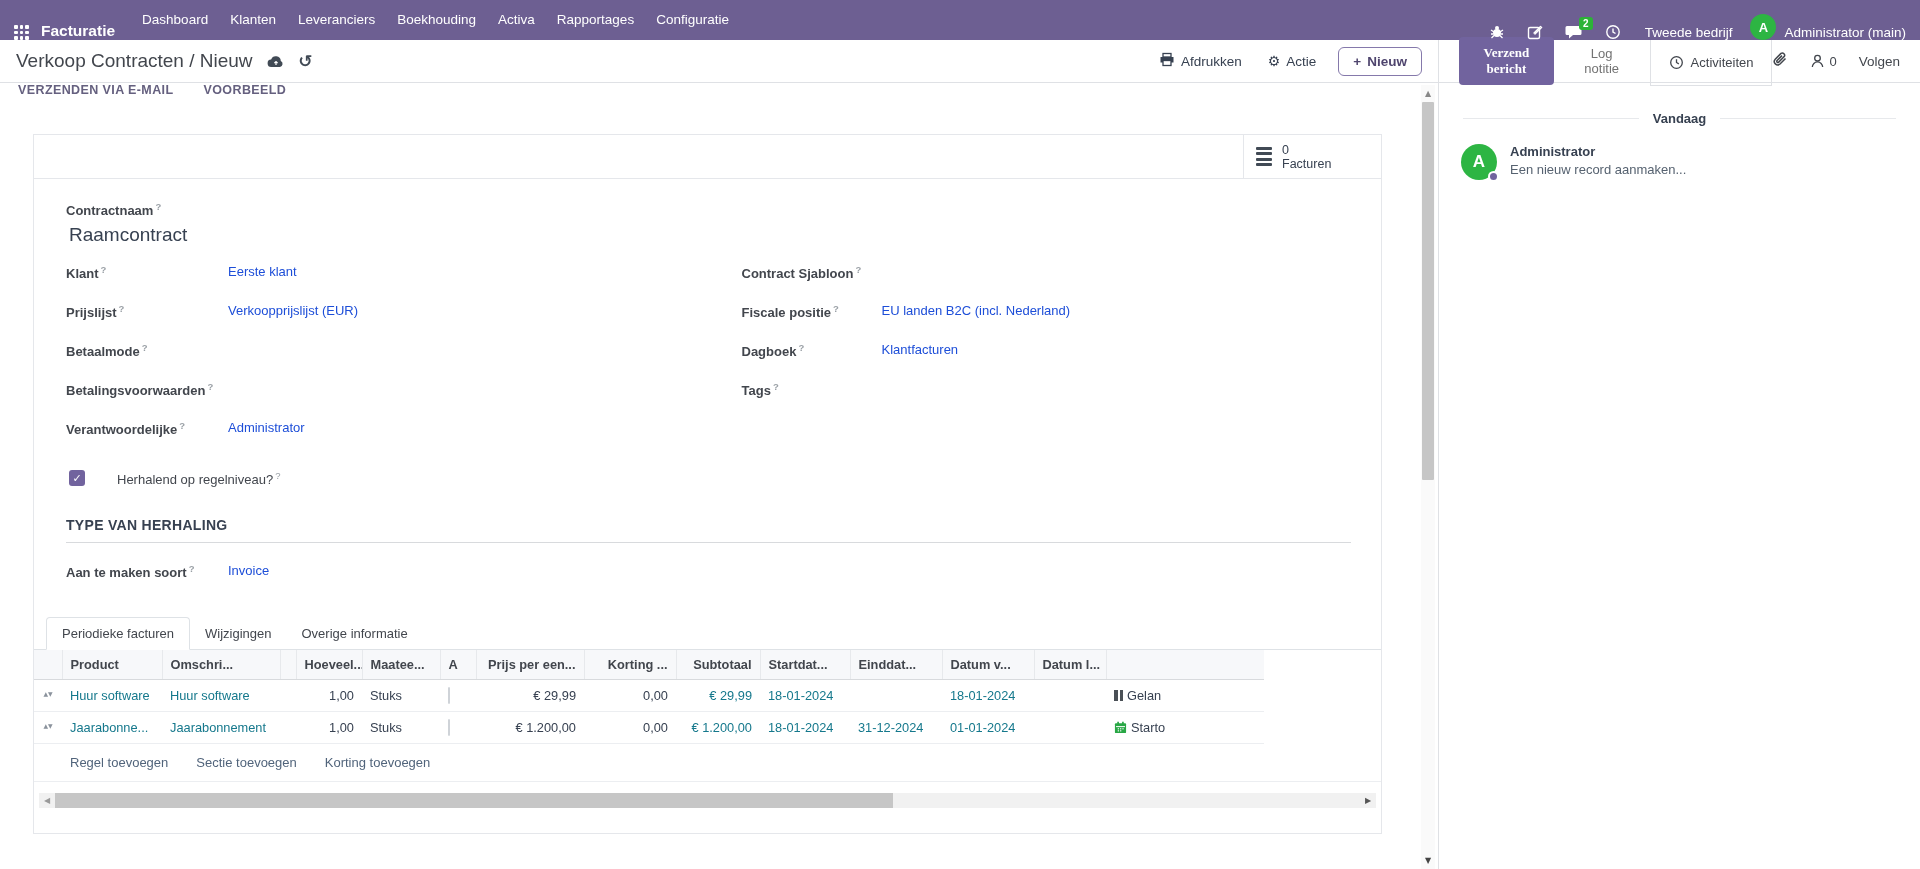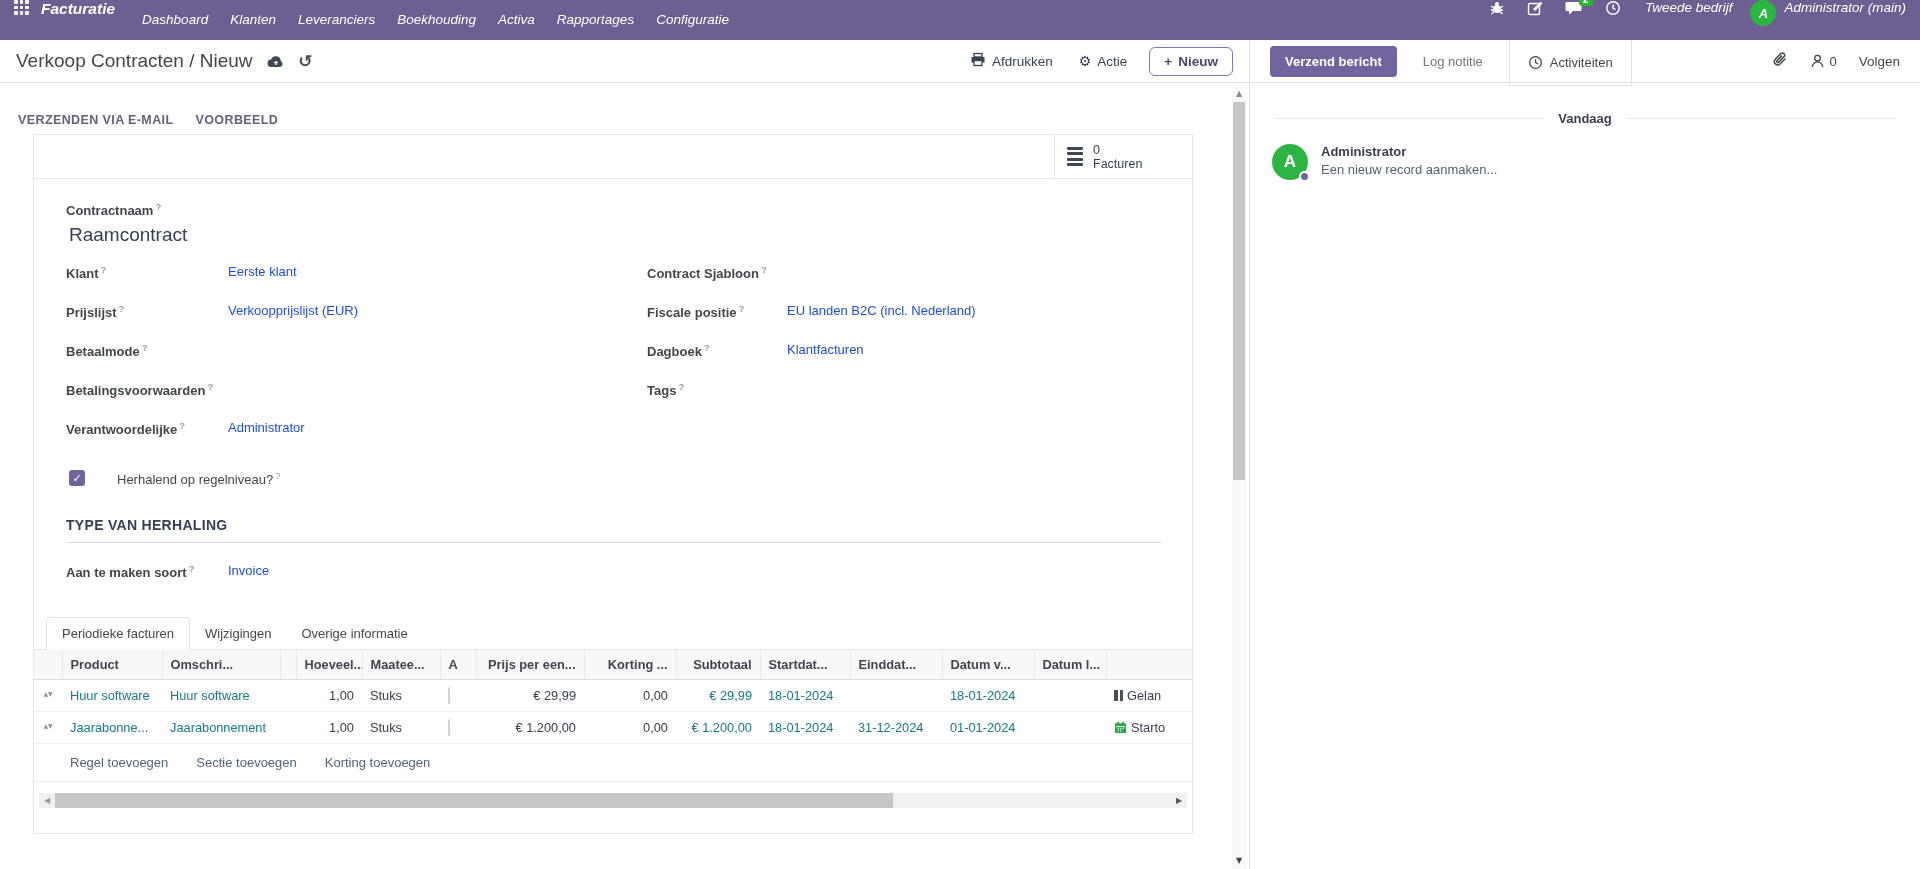--- a/index.html
+++ b/index.html
@@ -1,59 +1,59 @@
 <!DOCTYPE html>
 <html><head>
 <meta charset="utf-8">
 <style>
   * { margin:0; padding:0; box-sizing:border-box; }
   html,body { width:1920px; height:869px; overflow:hidden; background:#fff;
     font-family:"Liberation Sans", sans-serif; font-size:13px; color:#374151; }
   .uicon { font-family:"DejaVu Sans", sans-serif; }
 
   
-  .navbar { height:40px; background:#6d5f92; display:flex; align-items:flex-start;
-    padding:0 14px; color:#fff;font-style:italic; }
+  .navbar { height:40px; background:#6d5f92; display:flex; align-items:flex-end;
+    padding:0 14px; color:#fff; }
   .apps-icon { width:15px; height:15px; display:grid; grid-template-columns:repeat(3,1fr);
     gap:2px; margin-right:12px; cursor:pointer; }
   .apps-icon i { background:#fff; border-radius:1px; }
   .brand { font-size:15.5px; font-weight:bold; margin-right:16px; cursor:pointer; }
   .nav-item { font-size:13.5px; padding:0 11px; line-height:40px; color:#fff;
     text-decoration:none; cursor:pointer; }
   .nav-spacer { flex:1; }
   .nav-icon { position:relative; margin-left:22px; display:flex; align-items:center; cursor:pointer; }
   .nav-badge { position:absolute; top:-7px; right:-10px; background:#2cb337; color:#fff;
     font-size:10px; font-weight:bold; border-radius:3px; padding:1px 4px; line-height:11px; }
   .nav-company { margin-left:24px; font-size:13.5px; color:#fff; text-decoration:none; cursor:pointer; }
   .nav-avatar { width:26px; height:26px; border-radius:50%; background:#2db543; color:#fff;
     font-weight:bold; font-size:13px; display:flex; align-items:center; justify-content:center;
     margin-left:18px; cursor:pointer; }
   .nav-user { margin-left:8px; font-size:13.5px; color:#fff; text-decoration:none; cursor:pointer; }
 
   
   .content { display:flex; height:829px; }
-  .main { width:1250px; position:relative; border-right:1px solid #dfe1e5; }
+  .main { width:1439px; position:relative; border-right:1px solid #dfe1e5; }
   .chatter { flex:1; background:#fff; }
 
   
   .control-panel { height:43px; display:flex; align-items:center; padding:0 16px;
     border-bottom:1px solid #dfe1e5; }
   .breadcrumb { font-size:19px; font-weight:normal; color:#42464d; }
   .cp-icon { margin-left:14px; display:flex; align-items:center; cursor:pointer; color:#414a55; }
   .undo { font-size:17px; font-weight:bold; color:#414a55; }
   .spacer { flex:1; }
   .cp-btn { background:none; border:none; font-family:inherit; font-size:13.5px; color:#374151;
     display:flex; align-items:center; gap:6px; margin-left:26px; cursor:pointer; }
   .gear { font-size:14px; }
   .btn-new { margin-left:22px; background:#fff; border:1px solid #8579ab; border-radius:6px;
     color:#4f456e; font-family:inherit; font-size:13.5px; font-weight:bold;
     padding:6px 14px; cursor:pointer; display:flex; align-items:center; gap:6px; }
 
   
-  .subheader { height:44px; display:flex; align-items:flex-end; padding:0 18px; gap:22px; }
+  .subheader { height:44px; display:flex; align-items:flex-start; padding:0 18px; gap:30px; }
   .subheader-btn { background:none; border:none; font-family:inherit; font-size:12.5px;
     color:#65607f; letter-spacing:.4px; cursor:pointer; font-weight:bold; }
 
   
   .sheet { position:relative; margin:7px 56px 0 33px; height:700px;
     border:1px solid #e5e7eb; background:#fff; }
   .stat-row { height:44px; border-bottom:1px solid #e5e7eb; display:flex; justify-content:flex-end; }
   .stat-btn { width:138px; border:none; border-left:1px solid #e5e7eb; background:#fff;
     display:flex; align-items:center; gap:10px; padding:0 12px; cursor:pointer; font-family:inherit; }
   .list-icon { display:flex; flex-direction:column; gap:2.5px; }
@@ -120,21 +120,21 @@
   .vscroll { position:absolute; top:45px; bottom:0; right:3px; width:14px; background:#fafafa;
     display:flex; flex-direction:column; align-items:center; }
   .vscroll .arrow { font-size:8px; color:#888; padding:4px 0; cursor:pointer; }
   .vscroll .arrow.down { color:#444; }
   .vthumb { width:12px; height:378px; background:#c6c6c6; border-radius:1px; cursor:grab; }
   .vscroll .spacer { flex:1; }
 
   
   .chatter-header { height:43px; display:flex; align-items:center; padding-left:20px;
     padding-right:20px; border-bottom:1px solid #dfe1e5; }
-  .btn-send { background:#71639e; color:#fff; border:none; border-radius:4px; font-family:Liberation Sans, sans-serif;
+  .btn-send { background:#71639e; color:#fff; border:none; border-radius:4px; font-family:Liberation Serif, serif;
     font-size:13px; font-weight:bold; padding:8px 15px; cursor:pointer; }
   .btn-log { background:none; border:none; font-family:inherit; font-size:13px; color:#737373;
     margin-left:26px; cursor:pointer; }
   .activities-box { height:46px; margin-left:26px; border:1px solid #dfe1e5; border-top:none;
     display:flex; align-items:center; gap:7px; padding:0 18px; cursor:pointer; color:#42464d;
     font-size:13px; align-self:flex-start; }
   .chat-right { display:flex; align-items:center; gap:22px; }
   .followers { display:flex; align-items:center; gap:4px; color:#42464d; cursor:pointer; }
   .follow-link { font-size:13.5px; color:#42464d; cursor:pointer; }
   .day-divider { display:flex; align-items:center; margin:28px 24px 0 24px; }

